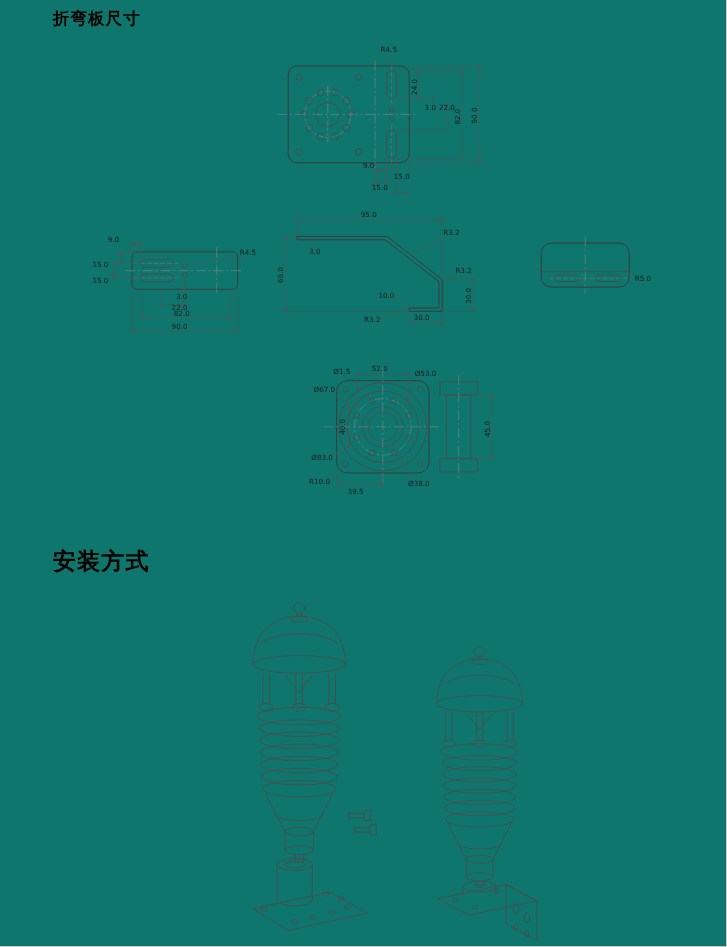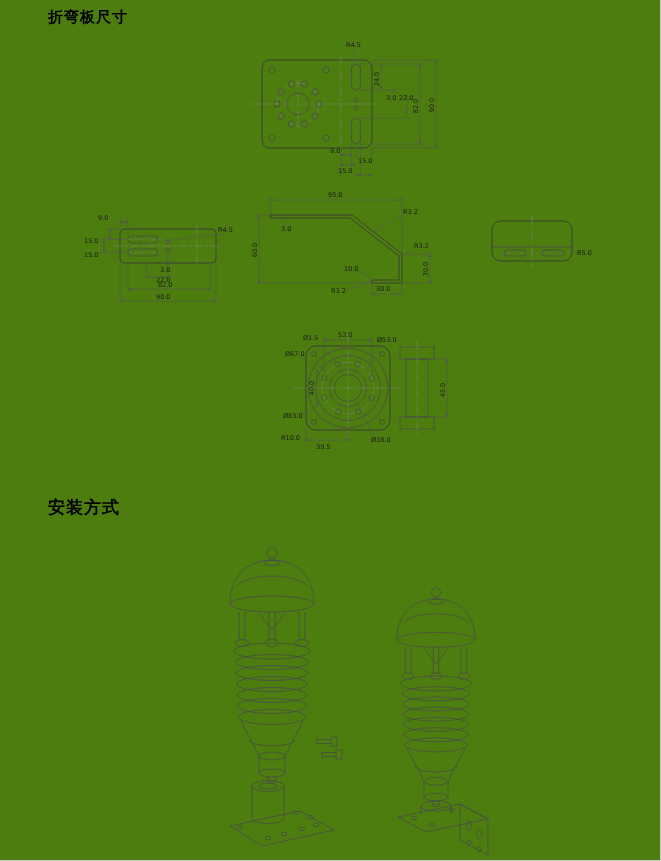--- a/index.html
+++ b/index.html
@@ -2,30 +2,30 @@
 <html><head>
 <meta charset="utf-8">
 <style>
   html,body{margin:0;padding:0;}
   body{
     width:661px;height:861px;background:#ffffff;
     font-family:"Liberation Sans",sans-serif;
     position:relative;overflow:hidden;
   }
   .page{
-    position:absolute;inset:0;background:#4d7c0f;
+    position:absolute;inset:0;background:#0f766e;
     border-right:1px solid #c9c9c9;border-bottom:1px solid #c9c9c9;
   }
   .sec-title{
     position:absolute;font-weight:700;color:#000;
     font-size:15px;letter-spacing:1px;
     font-family:"Liberation Sans",sans-serif;
   }
   #title-bend{left:48px;top:8px;}
-  #title-install{left:48px;top:496px;font-size:17px;}
+  #title-install{left:48px;top:496px;font-size:21px;}
   svg.canvas{position:absolute;left:0;top:0;}
   .ol{stroke:#3b3b3b;fill:none;stroke-width:0.9;}
   .ol2{stroke:#4a4a4a;fill:none;stroke-width:0.75;}
   .dim{stroke:#555;fill:none;stroke-width:0.55;}
   .cl{stroke:#8a8a8a;fill:none;stroke-width:0.5;stroke-dasharray:9 2.5 2 2.5;}
   .dsh{stroke:#777;fill:none;stroke-width:0.5;stroke-dasharray:4 2;}
   text.dt{font-family:"DejaVu Sans",sans-serif;font-size:6.5px;fill:#1a1a1a;}
 </style>
 </head>
 <body>

